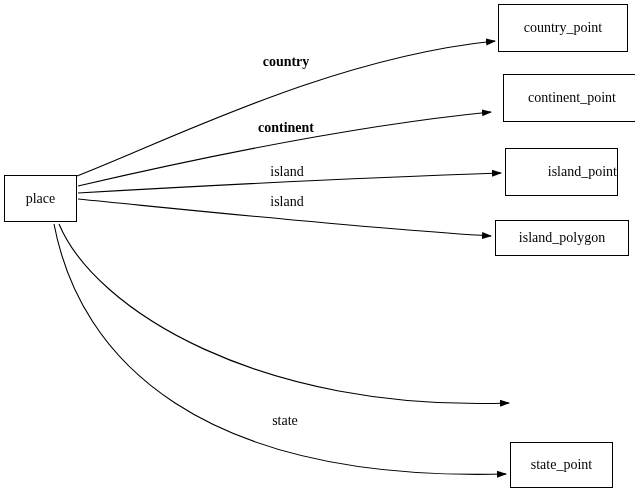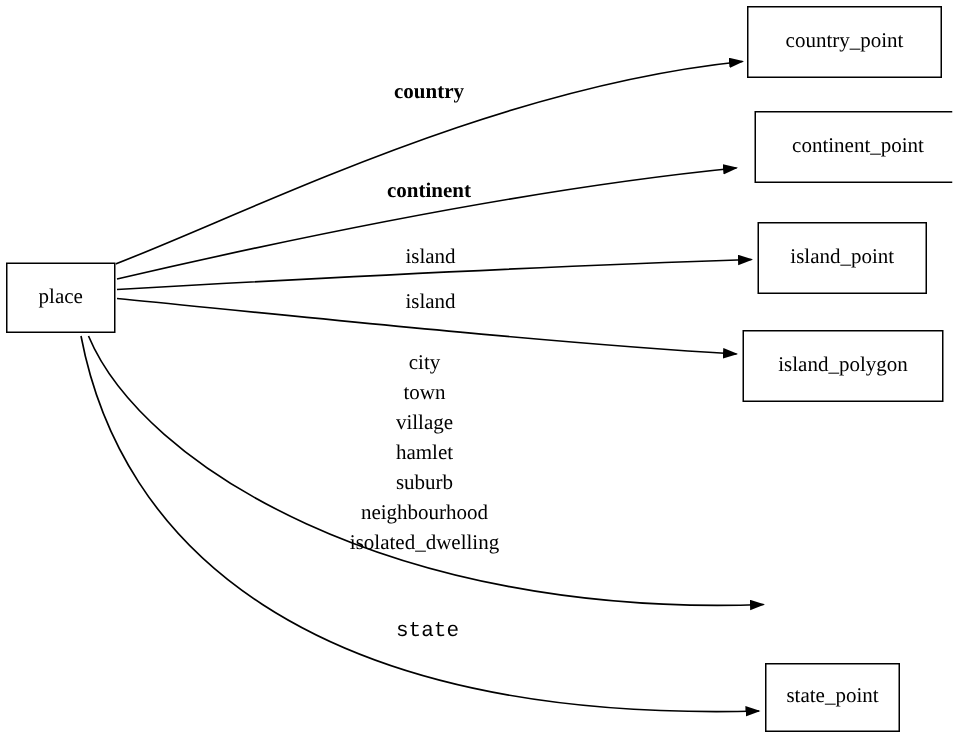--- a/index.html
+++ b/index.html
@@ -72,44 +72,37 @@
   </div>
 
   <div class="node" style="left:498px; top:4px; width:130px; height:48px;">
     <span>country_point</span>
   </div>
 
   <div class="node" style="left:503px; top:74px; width:138px; height:48px;">
     <span>continent_point</span>
   </div>
 
-  <div class="node" style="left:505px; top:148px; width:113px; height:48px;">
+  <div class="node" style="left:505px; top:148px; width:113px; height:48px;justify-content:flex-end;">
     <span>island_point</span>
   </div>
 
-  <div class="node" style="left:495px; top:220px; width:134px; height:48px;">
+  <div class="node" style="left:495px; top:220px; width:134px; height:36px;">
     <span>island_polygon</span>
   </div>
 
 
-  <div class="node" style="left:510px; top:442px; width:90px; height:46px;">
+  <div class="node" style="left:510px; top:442px; width:103px; height:46px;">
     <span>state_point</span>
   </div>
 
   <div class="edge-label" style="left:286px; top:62px;font-weight:bold;">country</div>
 
   <div class="edge-label" style="left:286px; top:128px;font-weight:bold;">continent</div>
 
   <div class="edge-label" style="left:287px; top:172px;">island</div>
 
   <div class="edge-label" style="left:287px; top:202px;">island</div>
 
-  <div class="edge-label" style="left:283px; top:303px;">city
-town
-village
-hamlet
-suburb
-neighbourhood
-isolated_dwelling</div>
 
-  <div class="edge-label" style="left:285px; top:421px;font-family:Liberation Mono, monospace;">state</div>
+  <div class="edge-label" style="left:285px; top:421px;">state</div>
 
 </div>
 
 </body></html>

